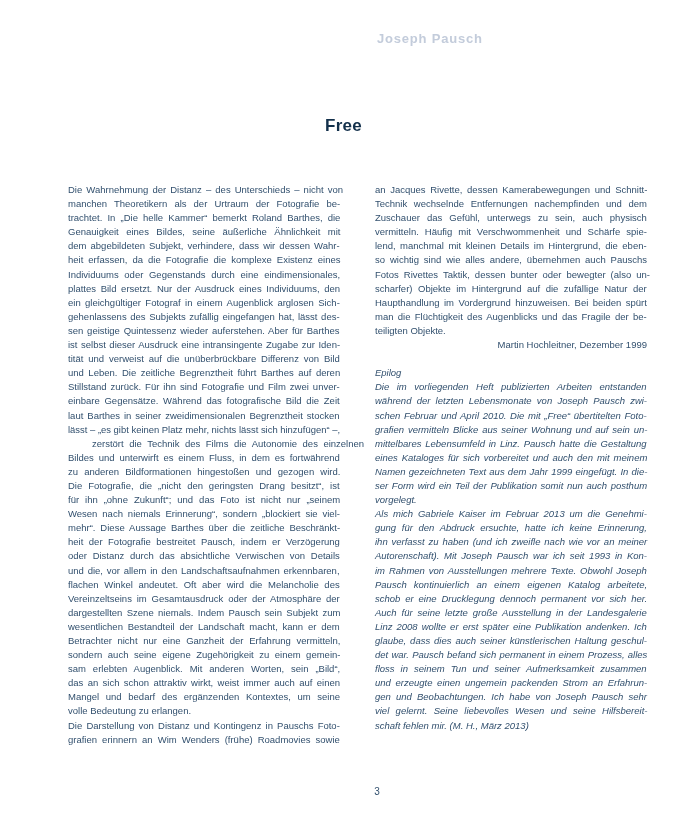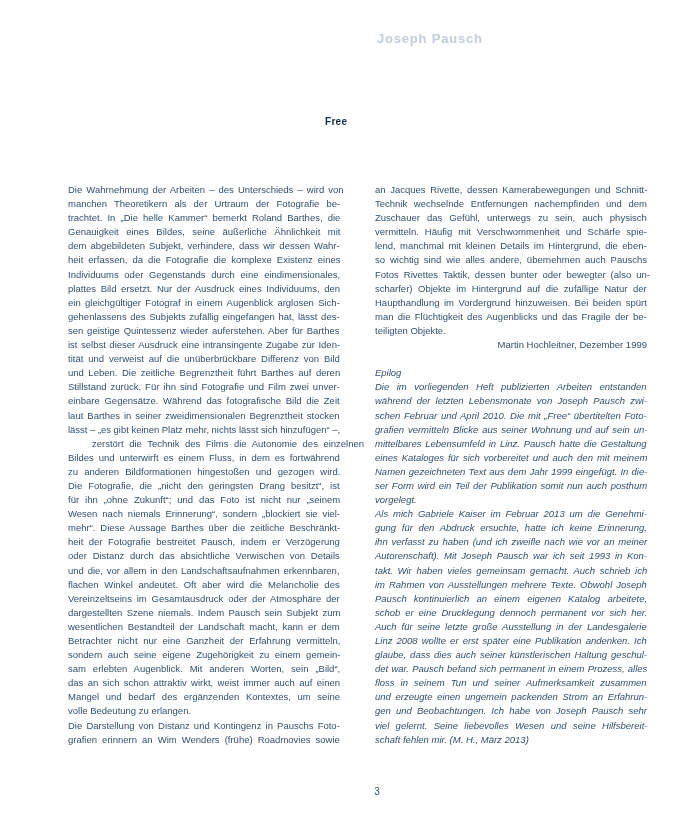--- a/index.html
+++ b/index.html
@@ -17,21 +17,21 @@
     top: 31px;
     font-size: 13px;
     font-weight: bold;
     letter-spacing: 0.8px;
     color: var(--c-header, #c3ccdb);
   }
   .doc-title {
     position: absolute;
     left: 325px;
     top: 116px;
-    font-size: 10px;
+    font-size: 17px;
     font-weight: bold;
     letter-spacing: 0.3px;
     color: var(--c-title, #13304b);
   }
   .col {
     position: absolute;
     top: 183px;
     width: 272px;
     color: var(--c-body, #32506e);
     font-size: 9.5px;
@@ -63,21 +63,21 @@
 </style>
 </head>
 <body>
 
 <div class="page">
   <div class="author-header">Joseph Pausch</div>
 
   <div class="doc-title">Free</div>
 
   <div class="col col-left" id="col-left">
-      <div class="line"><span style="word-spacing: 1.44444px;">Die Wahrnehmung der Arbeiten – des Unterschieds – wird von</span></div>
+      <div class="line"><span style="word-spacing: 1.44444px;">Die Wahrnehmung der Distanz – des Unterschieds – nicht von</span></div>
       <div class="line"><span style="word-spacing: 4.42857px;">manchen Theoretikern als der Urtraum der Fotografie be-</span></div>
       <div class="line"><span style="word-spacing: 2.5px;">trachtet. In „Die helle Kammer“ bemerkt Roland Barthes, die</span></div>
       <div class="line"><span style="word-spacing: 4.83333px;">Genauigkeit eines Bildes, seine äußerliche Ähnlichkeit mit</span></div>
       <div class="line"><span style="word-spacing: 1.42857px;">dem abgebildeten Subjekt, verhindere, dass wir dessen Wahr-</span></div>
       <div class="line"><span style="word-spacing: 2.375px;">heit erfassen, da die Fotografie die komplexe Existenz eines</span></div>
       <div class="line"><span style="word-spacing: 3px;">Individuums oder Gegenstands durch eine eindimensionales,</span></div>
       <div class="line"><span style="word-spacing: 2px;">plattes Bild ersetzt. Nur der Ausdruck eines Individuums, den</span></div>
       <div class="line"><span style="word-spacing: 1.71429px;">ein gleichgültiger Fotograf in einem Augenblick arglosen Sich-</span></div>
       <div class="line"><span style="word-spacing: 1px;">gehenlassens des Subjekts zufällig eingefangen hat, lässt des-</span></div>
       <div class="line"><span style="word-spacing: 1.14286px;">sen geistige Quintessenz wieder auferstehen. Aber für Barthes</span></div>
@@ -133,21 +133,20 @@
       <div class="line i"><span style="word-spacing: 1.22222px;">grafien vermitteln Blicke aus seiner Wohnung und auf sein un-</span></div>
       <div class="line i"><span style="word-spacing: 1.14286px;">mittelbares Lebensumfeld in Linz. Pausch hatte die Gestaltung</span></div>
       <div class="line i"><span style="word-spacing: 1.33333px;">eines Kataloges für sich vorbereitet und auch den mit meinem</span></div>
       <div class="line i"><span style="word-spacing: 0.555556px;">Namen gezeichneten Text aus dem Jahr 1999 eingefügt. In die-</span></div>
       <div class="line i"><span style="word-spacing: 1px;">ser Form wird ein Teil der Publikation somit nun auch posthum</span></div>
       <div class="line i"><span>vorgelegt.</span></div>
       <div class="line i"><span style="word-spacing: 2.22222px;">Als mich Gabriele Kaiser im Februar 2013 um die Genehmi-</span></div>
       <div class="line i"><span style="word-spacing: 3px;">gung für den Abdruck ersuchte, hatte ich keine Erinnerung,</span></div>
       <div class="line i"><span style="word-spacing: 1.18182px;">ihn verfasst zu haben (und ich zweifle nach wie vor an meiner</span></div>
       <div class="line i"><span style="word-spacing: 2px;">Autorenschaft). Mit Joseph Pausch war ich seit 1993 in Kon-</span></div>
-      <div class="line i"><span style="word-spacing: 2px;">takt. Wir haben vieles gemeinsam gemacht. Auch schrieb ich</span></div>
       <div class="line i"><span style="word-spacing: 1.28571px;">im Rahmen von Ausstellungen mehrere Texte. Obwohl Joseph</span></div>
       <div class="line i"><span style="word-spacing: 4.5px;">Pausch kontinuierlich an einem eigenen Katalog arbeitete,</span></div>
       <div class="line i"><span style="word-spacing: 2.25px;">schob er eine Drucklegung dennoch permanent vor sich her.</span></div>
       <div class="line i"><span style="word-spacing: 2.25px;">Auch für seine letzte große Ausstellung in der Landesgalerie</span></div>
       <div class="line i"><span style="word-spacing: 1.44444px;">Linz 2008 wollte er erst später eine Publikation andenken. Ich</span></div>
       <div class="line i"><span style="word-spacing: 1.28571px;">glaube, dass dies auch seiner künstlerischen Haltung geschul-</span></div>
       <div class="line i"><span style="word-spacing: 0.555556px;">det war. Pausch befand sich permanent in einem Prozess, alles</span></div>
       <div class="line i"><span style="word-spacing: 3.42857px;">floss in seinem Tun und seiner Aufmerksamkeit zusammen</span></div>
       <div class="line i"><span style="word-spacing: 2px;">und erzeugte einen ungemein packenden Strom an Erfahrun-</span></div>
       <div class="line i"><span style="word-spacing: 2.5px;">gen und Beobachtungen. Ich habe von Joseph Pausch sehr</span></div>

